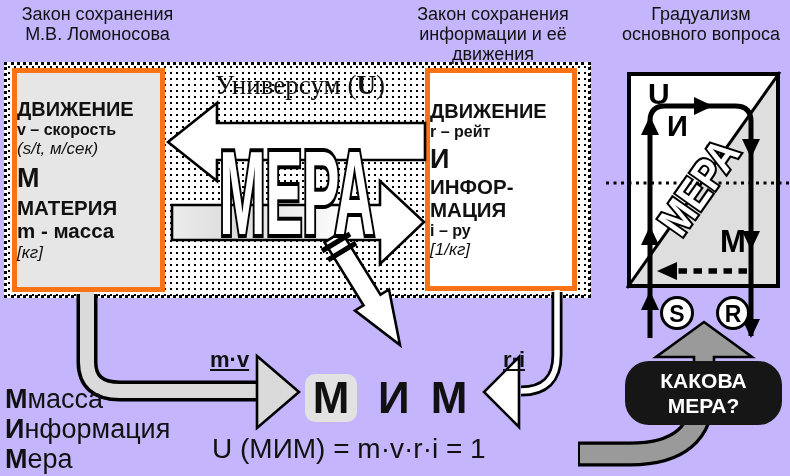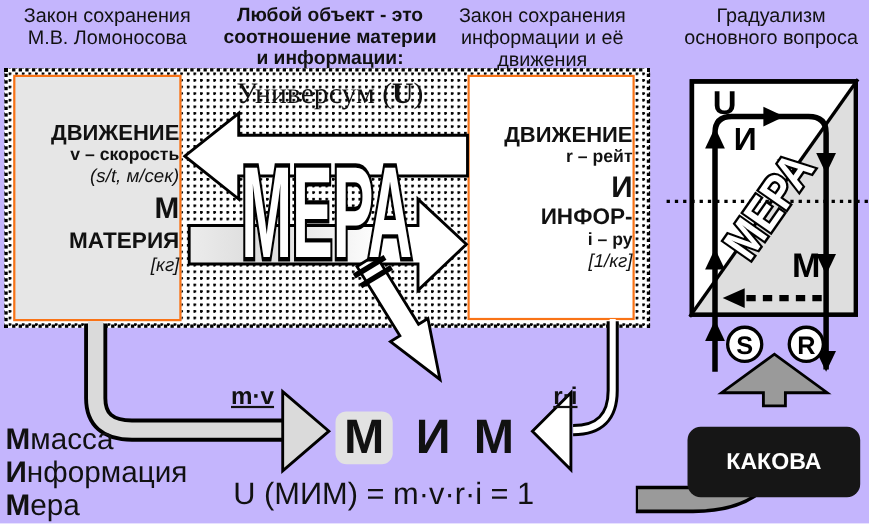--- a/index.html
+++ b/index.html
@@ -4,57 +4,52 @@
 <style>
   html,body{margin:0;padding:0;background:#fff;}
   .stage{position:relative;width:790px;height:476px;background:#c4b5fd;overflow:hidden;
          font-family:"Liberation Sans",sans-serif;color:#111;}
   .hdr{position:absolute;text-align:center;font-size:18px;line-height:1.12;z-index:7;}
   .hdr.bold{font-weight:bold;font-size:17.5px;}
   .dotted-region{position:absolute;left:4px;top:62px;width:587px;height:236px;
     box-sizing:border-box;border:3px dotted #000;background-color:#fff;
     background-image:radial-gradient(circle at 2px 2px,#000 1.15px,transparent 1.5px);
     background-size:6px 6px;z-index:1;}
-  .panel{position:absolute;box-sizing:border-box;border:2px solid #f97316;z-index:2;
-    display:flex;flex-direction:column;align-items:flex-end;justify-content:center;
+  .panel{position:absolute;box-sizing:border-box;border:5px solid #f97316;z-index:2;
+    display:flex;flex-direction:column;align-items:flex-start;justify-content:center;
     text-align:center;line-height:1.12;}
   .panel .t1{font-weight:bold;font-size:20px;}
   .panel .t2{font-weight:bold;font-size:16px;}
   .panel .it{font-style:italic;font-size:17px;}
   .panel .big{font-weight:bold;font-size:27px;margin:5px 0 4px;}
   .panel .t3{font-weight:bold;font-size:20.5px;}
   svg.layer{position:absolute;left:0;top:0;z-index:3;}
   .universum{position:absolute;left:185px;top:70px;width:230px;text-align:center;
     font-size:27px;z-index:4;font-family:Liberation Serif, serif;}
   .universum b{font-weight:bold;}
   .lbl{position:absolute;font-weight:bold;font-size:22px;z-index:4;text-decoration:underline;}
   .mim{position:absolute;left:305px;top:374px;display:flex;gap:21px;z-index:4;
     font-weight:bold;font-size:44px;line-height:48px;}
   .mim .boxed{display:inline-block;width:52px;height:48px;background:#e2e2e2;
     border-radius:10px;text-align:center;}
   .formula{position:absolute;left:212px;top:433px;font-size:28px;z-index:4;white-space:nowrap;}
   .legend{position:absolute;left:5px;top:384px;font-size:27px;line-height:30px;z-index:4;}
-  .qbox{position:absolute;left:625px;top:388px;width:157px;height:64px;background:#161616;
-    border-radius:12px;color:#fff;font-weight:bold;font-size:21px;line-height:1.2;
+  .qbox{position:absolute;left:625px;top:361px;width:157px;height:64px;background:#161616;
+    border-radius:24px;color:#fff;font-weight:bold;font-size:21px;line-height:1.2;
     display:flex;flex-direction:column;align-items:center;justify-content:center;
     text-align:center;z-index:8;}
 </style>
 </head>
 <body>
 
 <div class="stage">
 
   <div class="hdr" style="left:10px;top:4px;width:175px">
     <div>Закон сохранения</div>
     <div>М.В. Ломоносова</div>
-  </div>
-  <div class="hdr bold" style="left:200px;top:4px;width:200px">
-    <div>Любой объект - это</div>
-    <div>соотношение материи</div>
-    <div>и информации:</div>
   </div>
   <div class="hdr" style="left:408px;top:4px;width:170px">
     <div>Закон сохранения</div>
     <div>информации и её</div>
     <div>движения</div>
   </div>
   <div class="hdr" style="left:612px;top:4px;width:178px">
     <div>Градуализм</div>
     <div>основного вопроса</div>
   </div>
@@ -62,28 +57,30 @@
   <div class="dotted-region"></div>
 
   <div class="universum"><span>Универсум (</span><b>U</b><span>)</span></div>
 
   <div class="panel" style="left:12px;top:68px;width:153px;height:224px;background:#e6e6e6;">
     <div class="t1">ДВИЖЕНИЕ</div>
     <div class="t2">v – скорость</div>
     <div class="it">(s/t, м/сек)</div>
     <div class="big">М</div>
     <div class="t3">МАТЕРИЯ</div>
+    <div class="t3">m - масса</div>
     <div class="it">[кг]</div>
   </div>
 
   <div class="panel" style="left:425px;top:68px;width:152px;height:223px;background:#fff;">
     <div class="t1">ДВИЖЕНИЕ</div>
     <div class="t2">r – рейт</div>
     <div class="big" style="margin:3px 0 2px">И</div>
     <div class="t3">ИНФОР-</div>
+    <div class="t3">МАЦИЯ</div>
     <div class="t2">i – ру</div>
     <div class="it">[1/кг]</div>
   </div>
 
   <svg class="layer" width="790" height="476" viewBox="0 0 790 476">
     <defs>
       <linearGradient id="gRight" x1="0" y1="0" x2="1" y2="0">
         <stop offset="0" stop-color="#ececec"></stop>
         <stop offset="0.25" stop-color="#dcdcdc"></stop>
         <stop offset="0.7" stop-color="#ffffff"></stop>
@@ -159,15 +156,16 @@
   <div class="formula">U (МИМ) = m·v·r·i = 1</div>
 
   <div class="legend">
     <div><b>М</b><span>масса</span></div>
     <div><b>И</b><span>нформация</span></div>
     <div><b>М</b><span>ера</span></div>
   </div>
 
   <div class="qbox">
     <div>КАКОВА</div>
+    <div>МЕРА?</div>
   </div>
 
 </div>
 
 </body></html>

